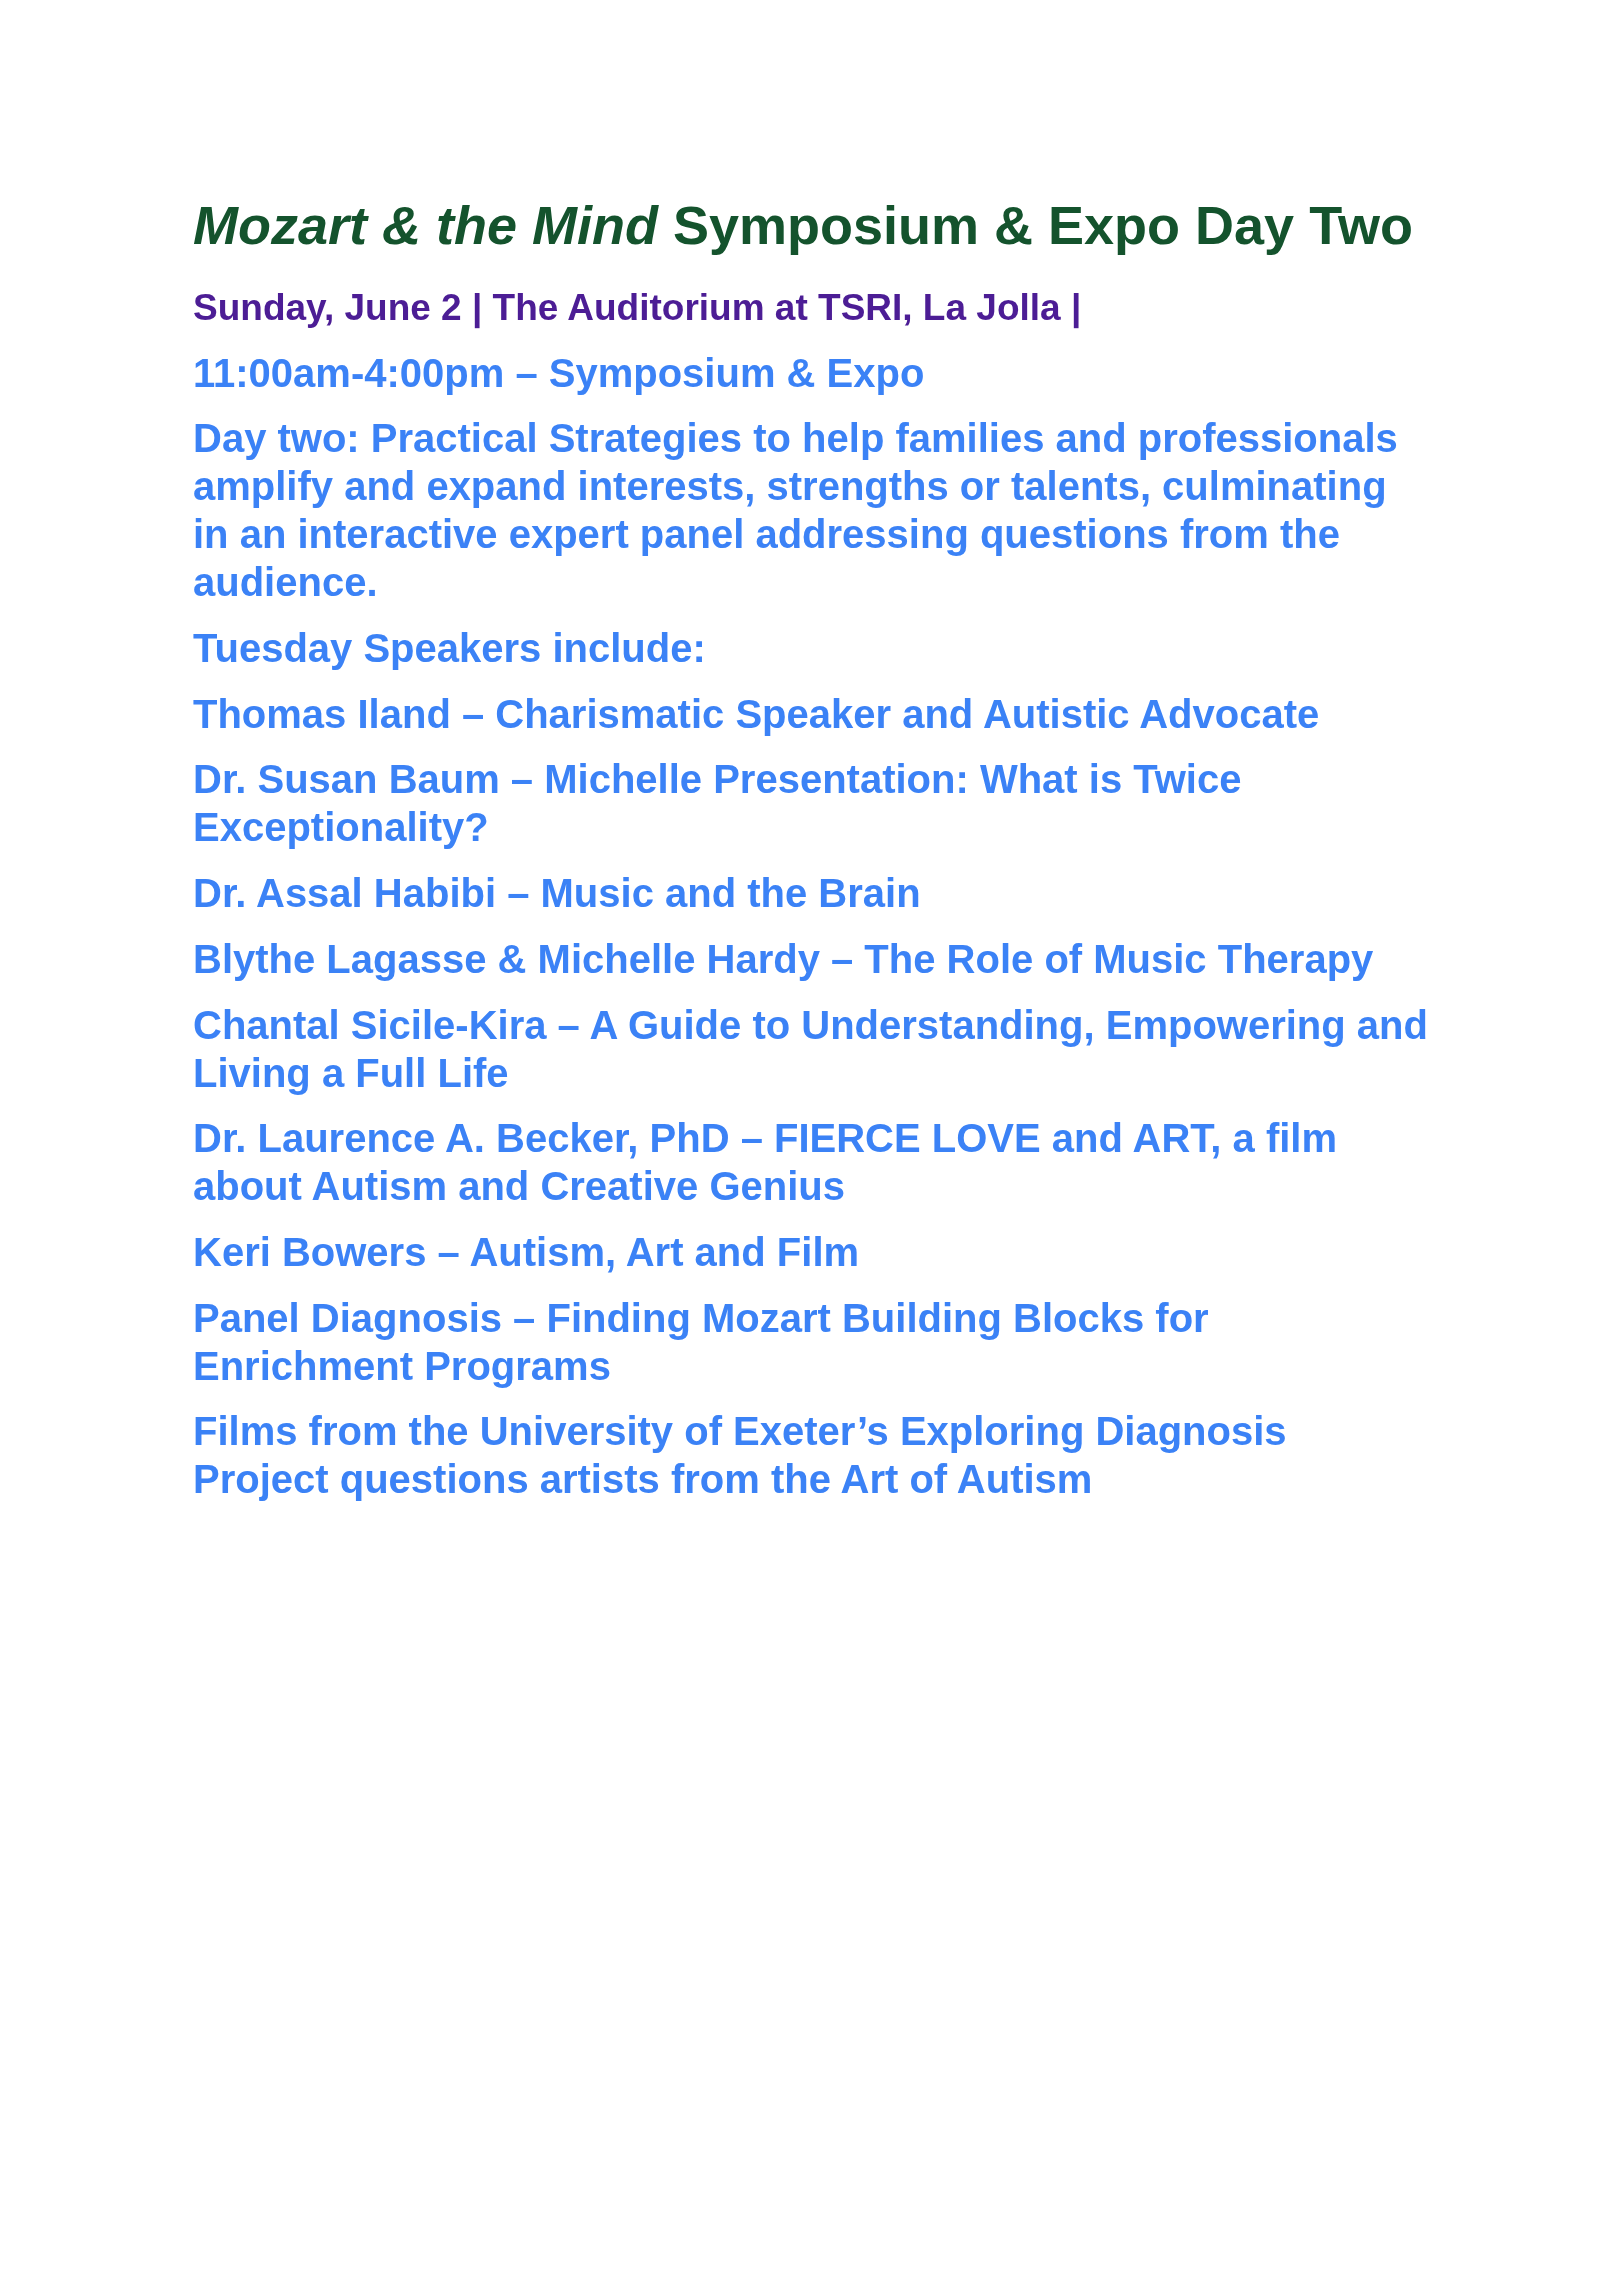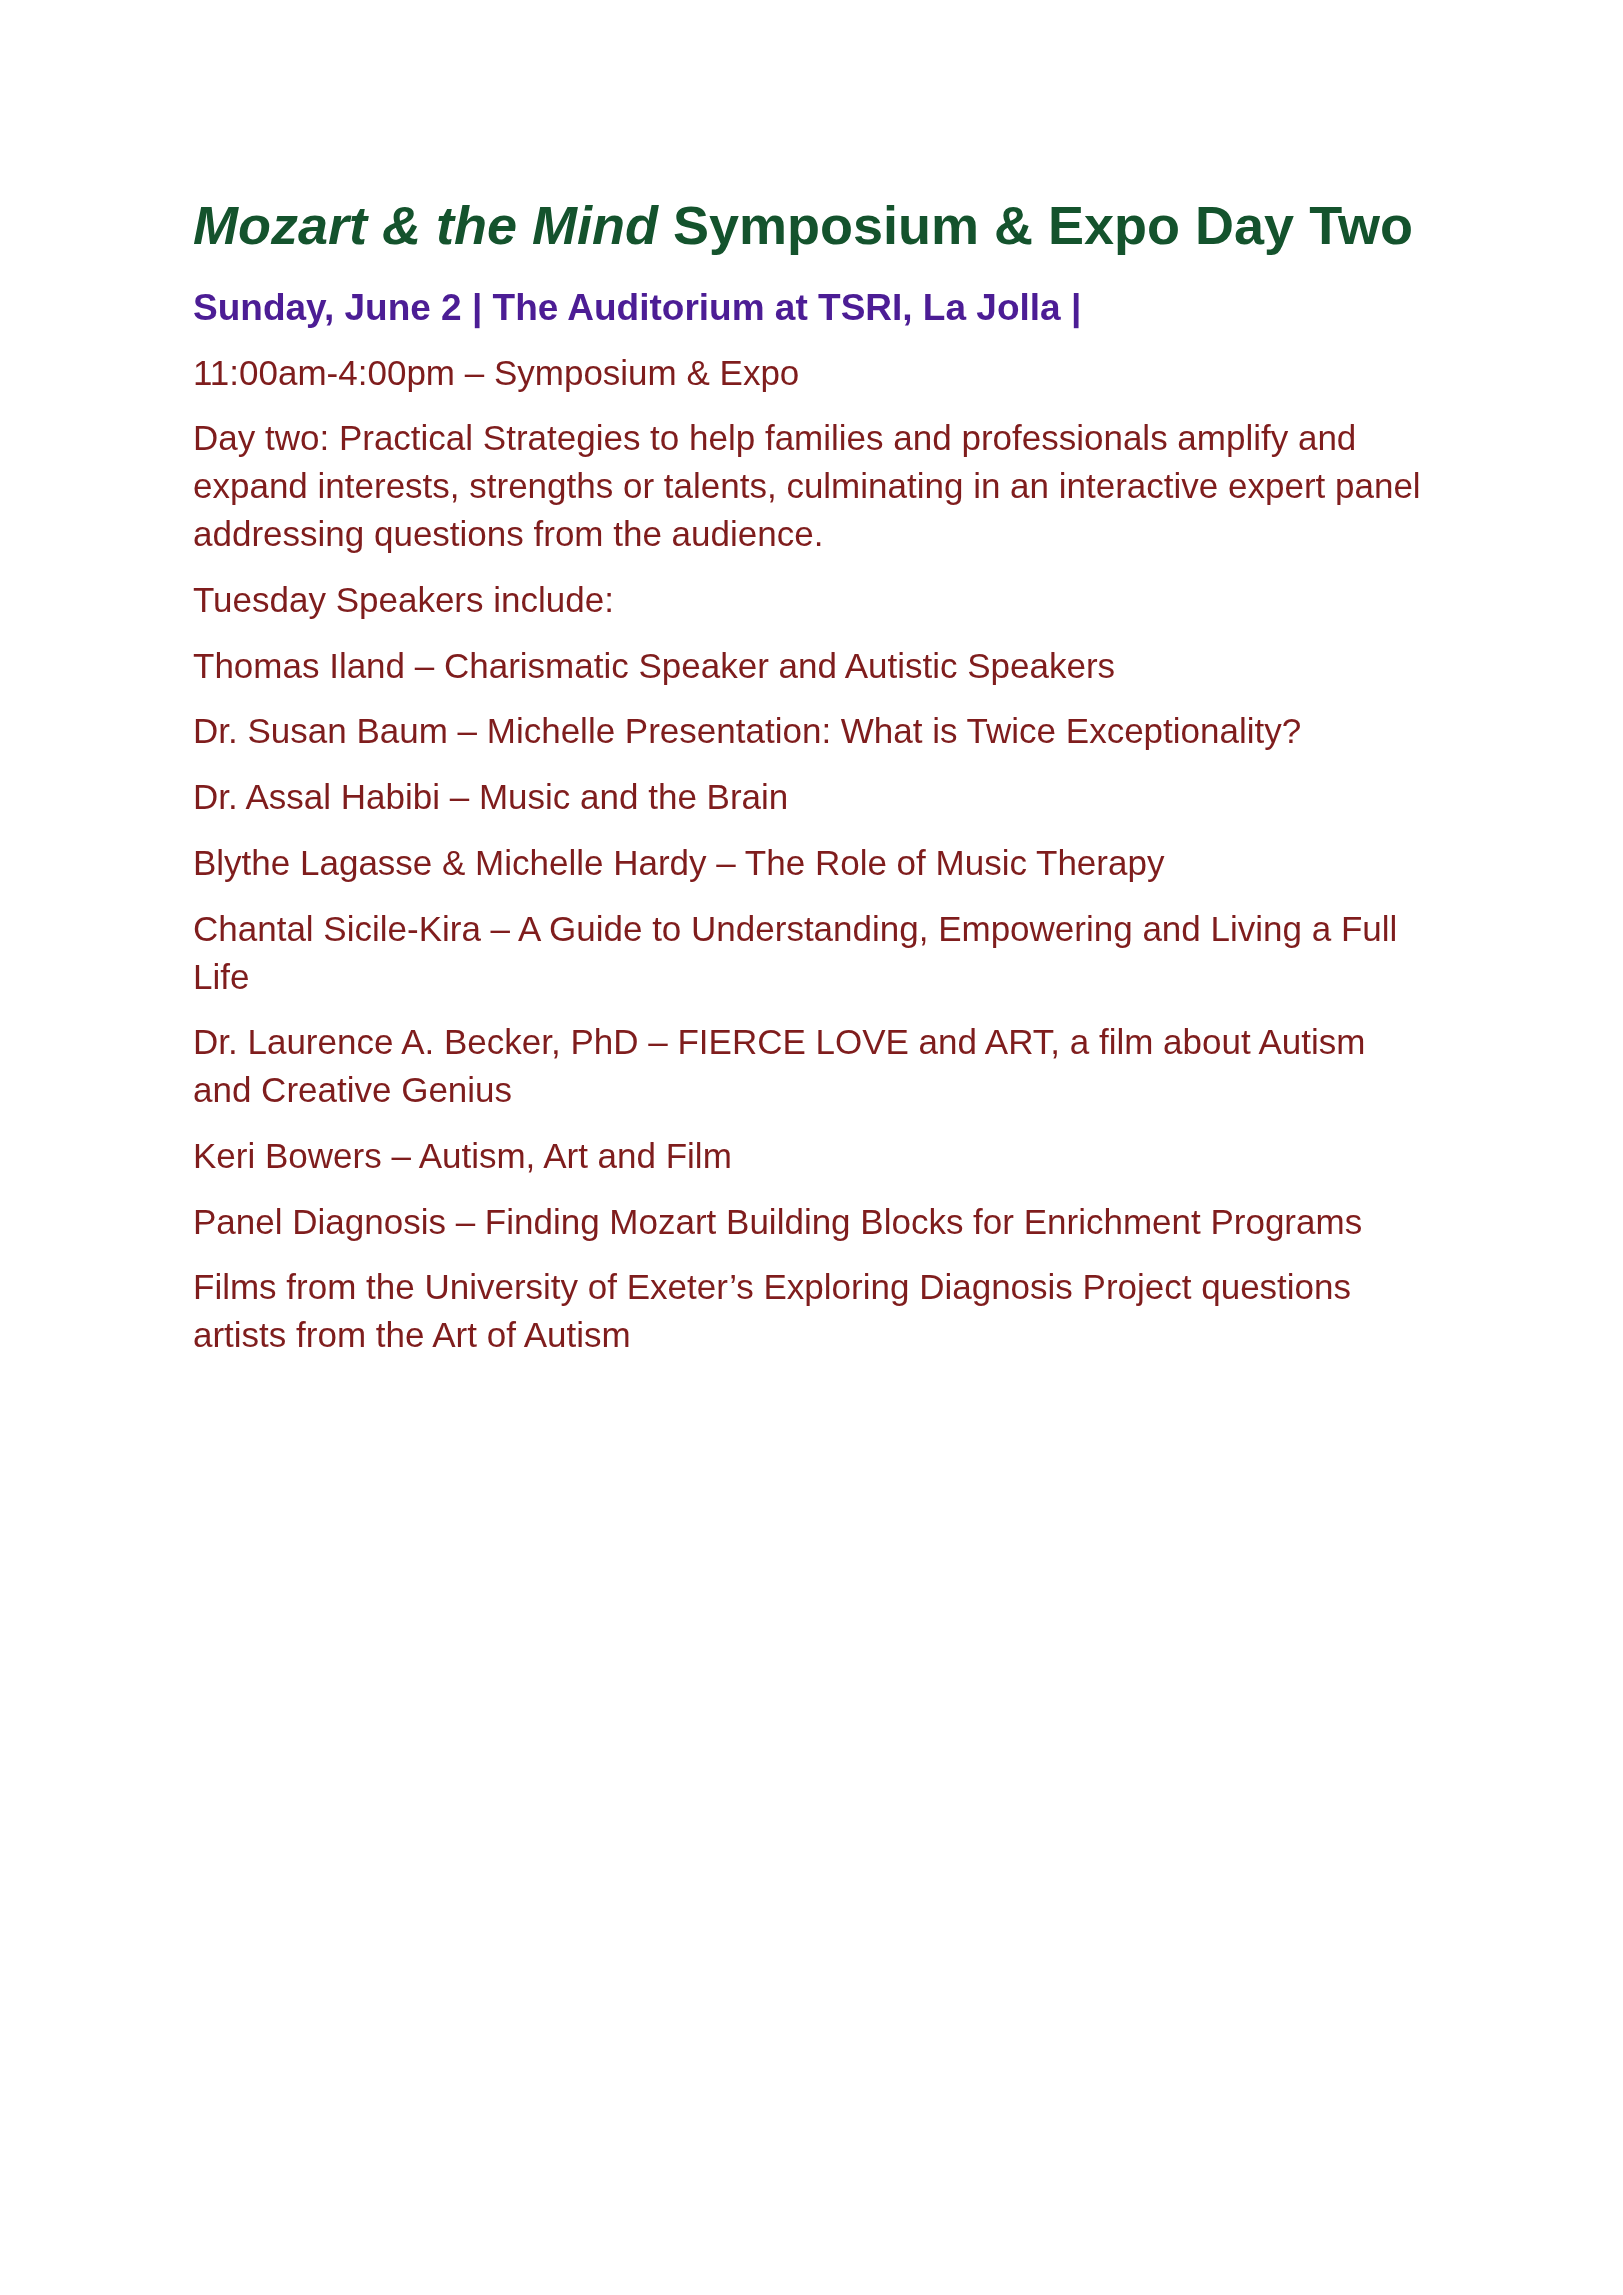--- a/index.html
+++ b/index.html
@@ -35,43 +35,43 @@
   }
   .subtitle {
     margin: 0 0 15.7px 0;
     font-size: 37px;
     line-height: 51px;
     font-weight: bold;
     color: #4c1d95;
   }
   .para {
     margin: 0 0 17.7px 0;
-    font-size: 35px;
+    font-size: 40px;
     line-height: 48px;
-    font-weight: normal;
-    color: #7f1d1d;
+    font-weight: bold;
+    color: #3b82f6;
   }
 </style>
 </head>
 <body>
 
 <div class="page">
   <div class="content">
 
     <h1 class="doc-title"><span class="italic">Mozart &amp; the Mind</span><span> Symposium &amp; Expo Day Two</span></h1>
 
     <p class="subtitle">Sunday, June 2 | The Auditorium at TSRI, La Jolla |</p>
 
     <p class="para">11:00am-4:00pm – Symposium &amp; Expo</p>
 
     <p class="para">Day two: Practical Strategies to help families and professionals amplify and expand interests, strengths or talents, culminating in an interactive expert panel addressing questions from the audience.</p>
 
     <p class="para">Tuesday Speakers include:</p>
 
-    <p class="para">Thomas Iland – Charismatic Speaker and Autistic Speakers</p>
+    <p class="para">Thomas Iland – Charismatic Speaker and Autistic Advocate</p>
 
     <p class="para">Dr. Susan Baum – Michelle Presentation: What is Twice Exceptionality?</p>
 
     <p class="para">Dr. Assal Habibi – Music and the Brain</p>
 
     <p class="para">Blythe Lagasse &amp; Michelle Hardy – The Role of Music Therapy</p>
 
     <p class="para">Chantal Sicile-Kira – A Guide to Understanding, Empowering and Living a Full Life</p>
 
     <p class="para">Dr. Laurence A. Becker, PhD – FIERCE LOVE and ART, a film about Autism and Creative Genius</p>

